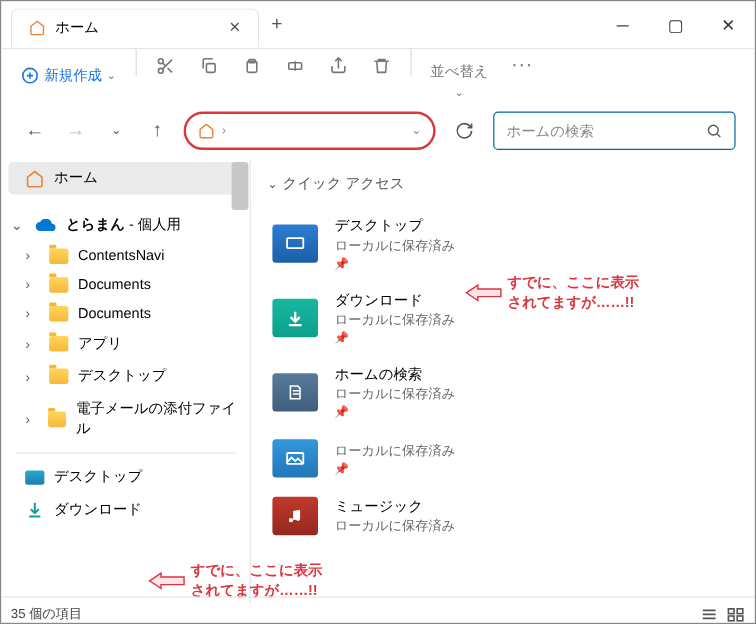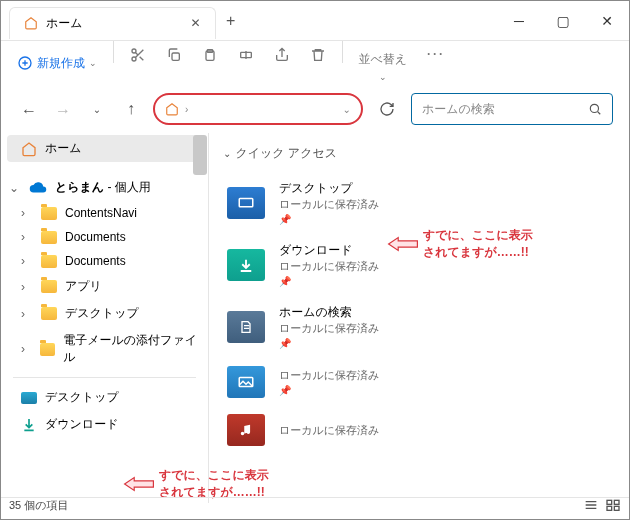--- a/index.html
+++ b/index.html
@@ -32,21 +32,21 @@
 .folder-icon::before { content: ''; position: absolute; top: -3px; left: 0; width: 6px; height: 3px; background: #f6b73c; border-radius: 1px 1px 0 0; }
 .content { flex: 1; padding: 12px 14px; overflow: hidden; position: relative; }
 .section-title { font-size: 12px; color: #555; margin-bottom: 10px; display: flex; align-items: center; gap: 4px; }
 .item { display: flex; align-items: center; gap: 14px; padding: 8px 4px; }
 .item-icon { width: 38px; height: 32px; border-radius: 3px; display: flex; align-items: center; justify-content: center; }
 .item-text { font-size: 12px; }
 .item-sub { font-size: 11px; color: #666; display: flex; gap: 4px; }
 .pin { color: #888; font-size: 10px; }
 .annot { position: absolute; display: flex; align-items: center; gap: 4px; color: #d9363e; font-size: 12px; font-weight: bold; margin-top: 12px; }
 .annot-arrow { width: 32px; height: 18px; }
-.statusbar { position: absolute; bottom: 0; left: 0; right: 0; height: 22px; border-top: 1px solid #e5e5e5; font-size: 11px; color: #444; display: flex; align-items: flex-start; padding: 0 8px; justify-content: space-between; }
+.statusbar { position: absolute; bottom: 0; left: 0; right: 0; height: 22px; border-top: 1px solid #e5e5e5; font-size: 11px; color: #444; display: flex; align-items: flex-end; padding: 0 8px; justify-content: space-between; }
 .viewbtns { display: flex; gap: 6px; }
 .side-sep { height: 1px; background: #e5e5e5; margin: 6px 12px; }
 </style>
 </head>
 <body>
 
 <div class="titlebar">
   <div class="tab">
     <svg width="14" height="14" viewBox="0 0 24 24" fill="none" stroke="#e8833a" stroke-width="2">
         <path d="M3 10l9-7 9 7v10a2 2 0 0 1-2 2H5a2 2 0 0 1-2-2z"></path>
@@ -257,20 +257,21 @@
           </div><span class="pin">📌</span></div>
     </div>
 
     <div class="item">
       <div class="item-icon" style="background:linear-gradient(#c0392b,#96281f)">
           <svg width="14" height="16" viewBox="0 0 24 24" fill="#fff">
             <path d="M9 18V5l10-2v13M9 18a3 3 0 1 1-6 0 3 3 0 0 1 6 0zm10-2a3 3 0 1 1-6 0 3 3 0 0 1 6 0z"></path>
           </svg>
         </div>
       <div class="item-text">
+          <div>ミュージック</div>
           <div class="item-sub">
             <span>ローカルに保存済み</span>
           </div>
         </div>
     </div>
 
     <div class="annot" style="top:82px;left:178px">
       <svg class="annot-arrow" viewBox="0 0 40 20">
           <path d="M2 10 L14 2 L14 6 L38 6 L38 14 L14 14 L14 18 Z" fill="#ffe3e6" stroke="#d9363e" stroke-width="1.5"></path>
         </svg>

